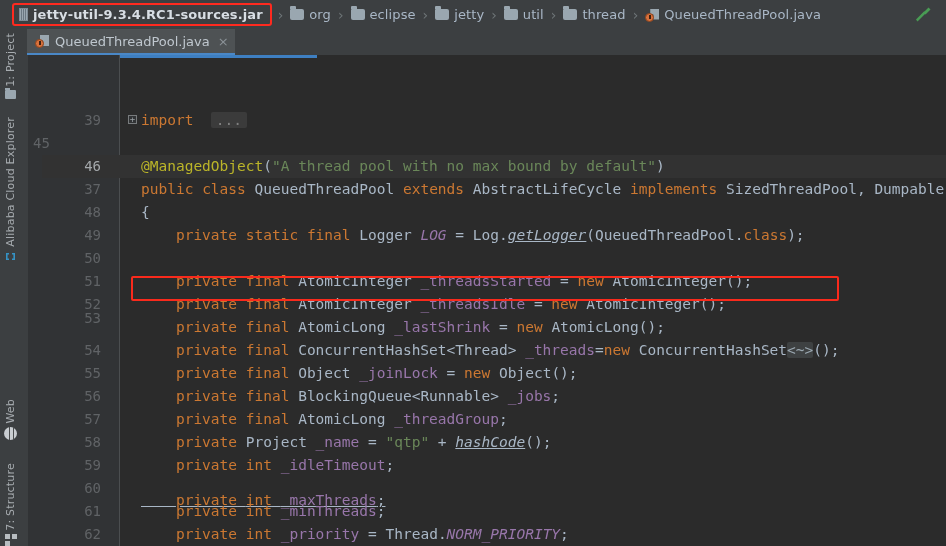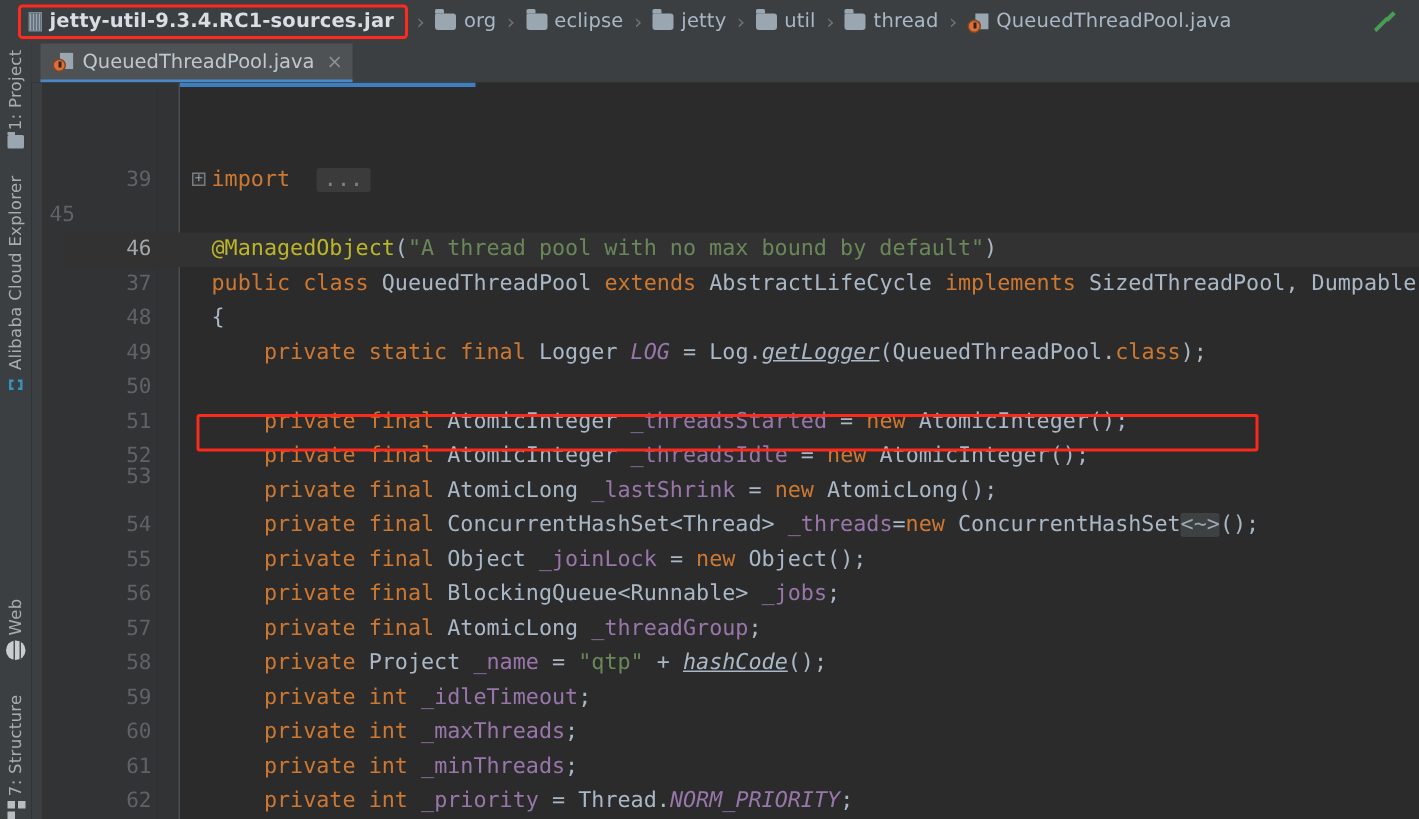--- a/index.html
+++ b/index.html
@@ -262,21 +262,21 @@
         <div class="code" style="position: absolute; left: 120px; top: 307px; height: 23px; line-height: 23px; padding-left: 0px;"><span>    </span><span class="kw">private</span> <span class="kw">final</span> <span class="txt">Object</span> <span class="fld">_joinLock</span> <span class="txt">=</span> <span class="kw">new</span> <span class="txt">Object</span><span class="txt">();</span></div>
         <div class="ln" style="position: absolute; left: 28px; top: 330px; width: 52px; height: 23px; line-height: 23px; text-align: right;">56</div>
         <div class="code" style="position: absolute; left: 120px; top: 330px; height: 23px; line-height: 23px; padding-left: 0px;"><span>    </span><span class="kw">private</span> <span class="kw">final</span> <span class="txt">BlockingQueue</span><span class="txt">&lt;</span><span class="txt">Runnable</span><span class="txt">&gt;</span> <span class="fld">_jobs</span><span class="txt">;</span></div>
         <div class="ln" style="position: absolute; left: 28px; top: 353px; width: 52px; height: 23px; line-height: 23px; text-align: right;">57</div>
         <div class="code" style="position: absolute; left: 120px; top: 353px; height: 23px; line-height: 23px; padding-left: 0px;"><span>    </span><span class="kw">private</span> <span class="kw">final</span> <span class="txt">AtomicLong</span> <span class="fld">_threadGroup</span><span class="txt">;</span></div>
         <div class="ln" style="position: absolute; left: 28px; top: 376px; width: 52px; height: 23px; line-height: 23px; text-align: right;">58</div>
         <div class="code" style="position: absolute; left: 120px; top: 376px; height: 23px; line-height: 23px; padding-left: 0px;"><span>    </span><span class="kw">private</span> <span class="txt">Project</span> <span class="fld">_name</span> <span class="txt">=</span> <span class="str">"qtp"</span> <span class="txt">+</span> <span class="mth">hashCode</span><span class="txt">();</span></div>
         <div class="ln" style="position: absolute; left: 28px; top: 399px; width: 52px; height: 23px; line-height: 23px; text-align: right;">59</div>
         <div class="code" style="position: absolute; left: 120px; top: 399px; height: 23px; line-height: 23px; padding-left: 0px;"><span>    </span><span class="kw">private</span> <span class="kw">int</span> <span class="fld">_idleTimeout</span><span class="txt">;</span></div>
         <div class="ln" style="position: absolute; left: 28px; top: 422px; width: 52px; height: 23px; line-height: 23px; text-align: right;">60</div>
-        <div class="code" style="position: absolute; left: 120px; top: 422px; height: 23px; line-height: 23px; padding-left: 0px;"><span>    </span><span class="kw">private</span> <span class="kw">int</span> <span class="fld">_maxThreads</span><span class="txt">;</span></div>
+        <div class="code" style="position: absolute; left: 120px; top: 434px; height: 23px; line-height: 23px; padding-left: 0px; text-decoration: underline;"><span>    </span><span class="kw">private</span> <span class="kw">int</span> <span class="fld">_maxThreads</span><span class="txt">;</span></div>
         <div class="ln" style="position: absolute; left: 28px; top: 445px; width: 52px; height: 23px; line-height: 23px; text-align: right;">61</div>
         <div class="code" style="position: absolute; left: 120px; top: 445px; height: 23px; line-height: 23px; padding-left: 0px;"><span>    </span><span class="kw">private</span> <span class="kw">int</span> <span class="fld">_minThreads</span><span class="txt">;</span></div>
         <div class="ln" style="position: absolute; left: 28px; top: 468px; width: 52px; height: 23px; line-height: 23px; text-align: right;">62</div>
         <div class="code" style="position: absolute; left: 120px; top: 468px; height: 23px; line-height: 23px; padding-left: 0px;"><span>    </span><span class="kw">private</span> <span class="kw">int</span> <span class="fld">_priority</span> <span class="txt">=</span> <span class="txt">Thread</span><span class="txt">.</span><span class="sfld">NORM_PRIORITY</span><span class="txt">;</span></div>
       </div>
   </div>
 
   <div class="redbox" style="left:131px;top:276px;width:708px;height:25px;"></div>
 
 </div>

